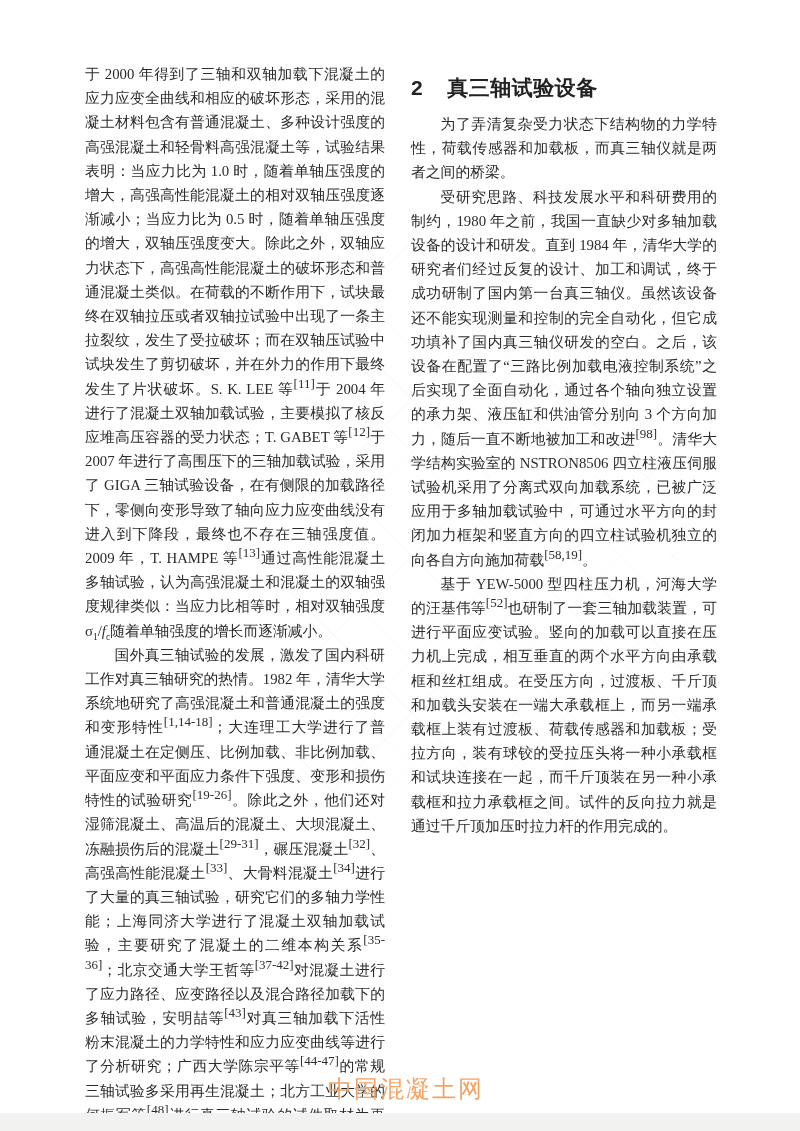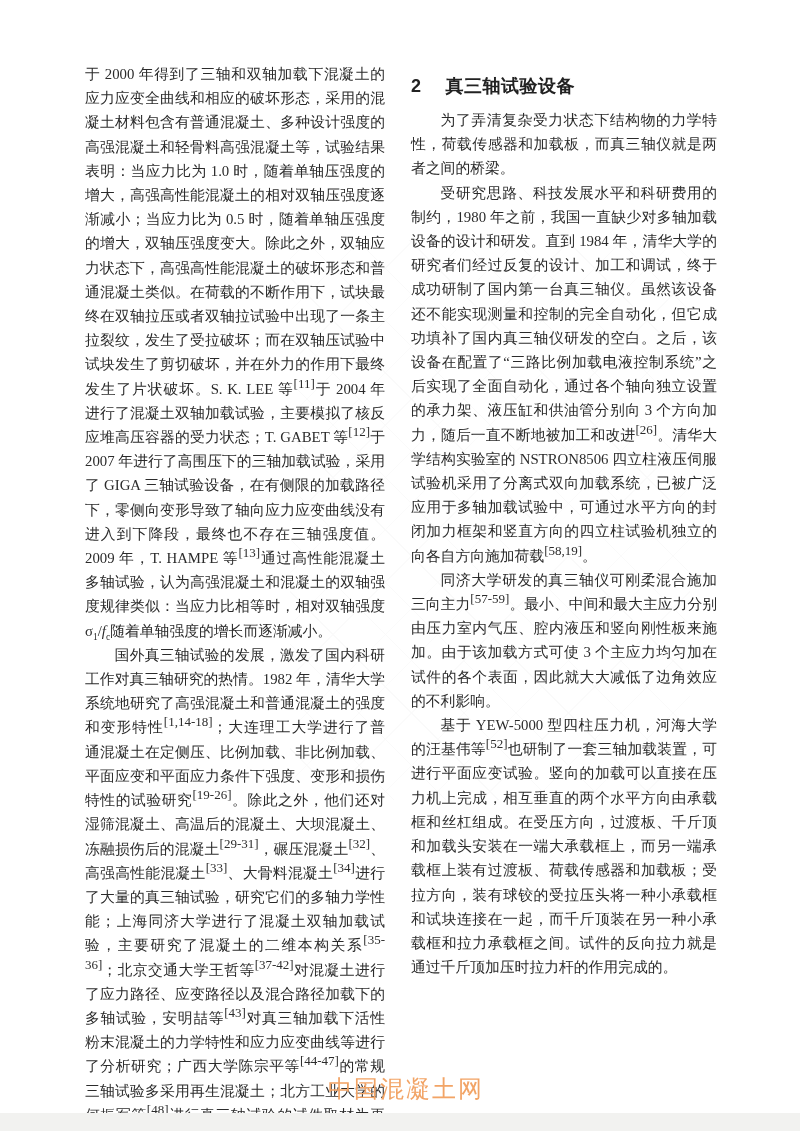--- a/index.html
+++ b/index.html
@@ -25,21 +25,21 @@
     font-size:14.8px;
     line-height:24.2px;
     text-align:justify;
     text-indent:2em;
   }
   p.noind{text-indent:0;}
   sup{font-size:13px;line-height:0;vertical-align:super;}
   sub{font-size:9.5px;line-height:0;vertical-align:sub;}
   h2{
     font-family:"Liberation Sans","DejaVu Sans",sans-serif;
-    font-size:18px;
+    font-size:21px;
     font-weight:700;
     color:#222222;
     margin:12px 0 10px 0;
     letter-spacing:0.5px;
   }
   h2 .num{margin-right:24px;}
   .watermark{
     position:absolute;
     left:290px;top:240px;
     width:400px;height:560px;
@@ -75,21 +75,20 @@
   <div class="col left">
     <p class="noind">于 2000 年得到了三轴和双轴加载下混凝土的应力应变全曲线和相应的破坏形态，采用的混凝土材料包含有普通混凝土、多种设计强度的高强混凝土和轻骨料高强混凝土等，试验结果表明：当应力比为 1.0 时，随着单轴压强度的增大，高强高性能混凝土的相对双轴压强度逐渐减小；当应力比为 0.5 时，随着单轴压强度的增大，双轴压强度变大。除此之外，双轴应力状态下，高强高性能混凝土的破坏形态和普通混凝土类似。在荷载的不断作用下，试块最终在双轴拉压或者双轴拉试验中出现了一条主拉裂纹，发生了受拉破坏；而在双轴压试验中试块发生了剪切破坏，并在外力的作用下最终发生了片状破坏。S. K. LEE 等<sup>[11]</sup>于 2004 年进行了混凝土双轴加载试验，主要模拟了核反应堆高压容器的受力状态；T. GABET 等<sup>[12]</sup>于 2007 年进行了高围压下的三轴加载试验，采用了 GIGA 三轴试验设备，在有侧限的加载路径下，零侧向变形导致了轴向应力应变曲线没有进入到下降段，最终也不存在三轴强度值。2009 年，T. HAMPE 等<sup>[13]</sup>通过高性能混凝土多轴试验，认为高强混凝土和混凝土的双轴强度规律类似：当应力比相等时，相对双轴强度σ<sub>1</sub>/<i>f</i><sub>c</sub>随着单轴强度的增长而逐渐减小。</p>
     <p>国外真三轴试验的发展，激发了国内科研工作对真三轴研究的热情。1982 年，清华大学系统地研究了高强混凝土和普通混凝土的强度和变形特性<sup>[1,14-18]</sup>；大连理工大学进行了普通混凝土在定侧压、比例加载、非比例加载、平面应变和平面应力条件下强度、变形和损伤特性的试验研究<sup>[19-26]</sup>。除此之外，他们还对湿筛混凝土、高温后的混凝土、大坝混凝土、冻融损伤后的混凝土<sup>[29-31]</sup>，碾压混凝土<sup>[32]</sup>、高强高性能混凝土<sup>[33]</sup>、大骨料混凝土<sup>[34]</sup>进行了大量的真三轴试验，研究它们的多轴力学性能；上海同济大学进行了混凝土双轴加载试验，主要研究了混凝土的二维本构关系<sup>[35-36]</sup>；北京交通大学王哲等<sup>[37-42]</sup>对混凝土进行了应力路径、应变路径以及混合路径加载下的多轴试验，安明喆等<sup>[43]</sup>对真三轴加载下活性粉末混凝土的力学特性和应力应变曲线等进行了分析研究；广西大学陈宗平等<sup>[44-47]</sup>的常规三轴试验多采用再生混凝土；北方工业大学的何振军等<sup>[48]</sup>进行真三轴试验的试件取材为再生骨料混凝土；华北水利水电大学和郑州大学系统地研究了真三轴应力下塑性混凝土的力学性能、应力应变曲线和破坏形态等；此外对混凝土进行真三轴试验研究的单位还有三峡大学、河海大学和烟台大学等等。</p>
 
   </div>
   <div class="col right">
     <h2>
       <span class="num">2</span><span>真三轴试验设备</span>
     </h2>
     <p>为了弄清复杂受力状态下结构物的力学特性，荷载传感器和加载板，而真三轴仪就是两者之间的桥梁。</p>
-    <p>受研究思路、科技发展水平和科研费用的制约，1980 年之前，我国一直缺少对多轴加载设备的设计和研发。直到 1984 年，清华大学的研究者们经过反复的设计、加工和调试，终于成功研制了国内第一台真三轴仪。虽然该设备还不能实现测量和控制的完全自动化，但它成功填补了国内真三轴仪研发的空白。之后，该设备在配置了“三路比例加载电液控制系统”之后实现了全面自动化，通过各个轴向独立设置的承力架、液压缸和供油管分别向 3 个方向加力，随后一直不断地被加工和改进<sup>[26]</sup>。清华大学结构实验室的 NSTRON8506 四立柱液压伺服试验机采用了分离式双向加载系统，已被广泛应用于多轴加载试验中，可通过水平方向的封闭加力框架和竖直方向的四立柱试验机独立的向各自方向施加荷载<sup>[58,19]</sup>。</p>
-    <p>同济大学研发的真三轴仪可刚柔混合施加三向主力<sup>[57-59]</sup>。最小、中间和最大主应力分别由压力室内气压、腔内液压和竖向刚性板来施加。由于该加载方式可使 3 个主应力均匀加在试件的各个表面，因此就大大减低了边角效应的不利影响。</p>
+    <p>受研究思路、科技发展水平和科研费用的制约，1980 年之前，我国一直缺少对多轴加载设备的设计和研发。直到 1984 年，清华大学的研究者们经过反复的设计、加工和调试，终于成功研制了国内第一台真三轴仪。虽然该设备还不能实现测量和控制的完全自动化，但它成功填补了国内真三轴仪研发的空白。之后，该设备在配置了“三路比例加载电液控制系统”之后实现了全面自动化，通过各个轴向独立设置的承力架、液压缸和供油管分别向 3 个方向加力，随后一直不断地被加工和改进<sup>[98]</sup>。清华大学结构实验室的 NSTRON8506 四立柱液压伺服试验机采用了分离式双向加载系统，已被广泛应用于多轴加载试验中，可通过水平方向的封闭加力框架和竖直方向的四立柱试验机独立的向各自方向施加荷载<sup>[58,19]</sup>。</p>
     <p>基于 YEW-5000 型四柱压力机，河海大学的汪基伟等<sup>[52]</sup>也研制了一套三轴加载装置，可进行平面应变试验。竖向的加载可以直接在压力机上完成，相互垂直的两个水平方向由承载框和丝杠组成。在受压方向，过渡板、千斤顶和加载头安装在一端大承载框上，而另一端承载框上装有过渡板、荷载传感器和加载板；受拉方向，装有球铰的受拉压头将一种小承载框和试块连接在一起，而千斤顶装在另一种小承载框和拉力承载框之间。试件的反向拉力就是通过千斤顶加压时拉力杆的作用完成的。</p>
 
   </div>
 </div>
 
 <div class="footer-brand" style="color: rgb(242, 164, 102);">中国混凝土网</div>
 <div class="bottom-bar" style="background: rgb(242, 242, 240);"></div>
 
 </body></html>

